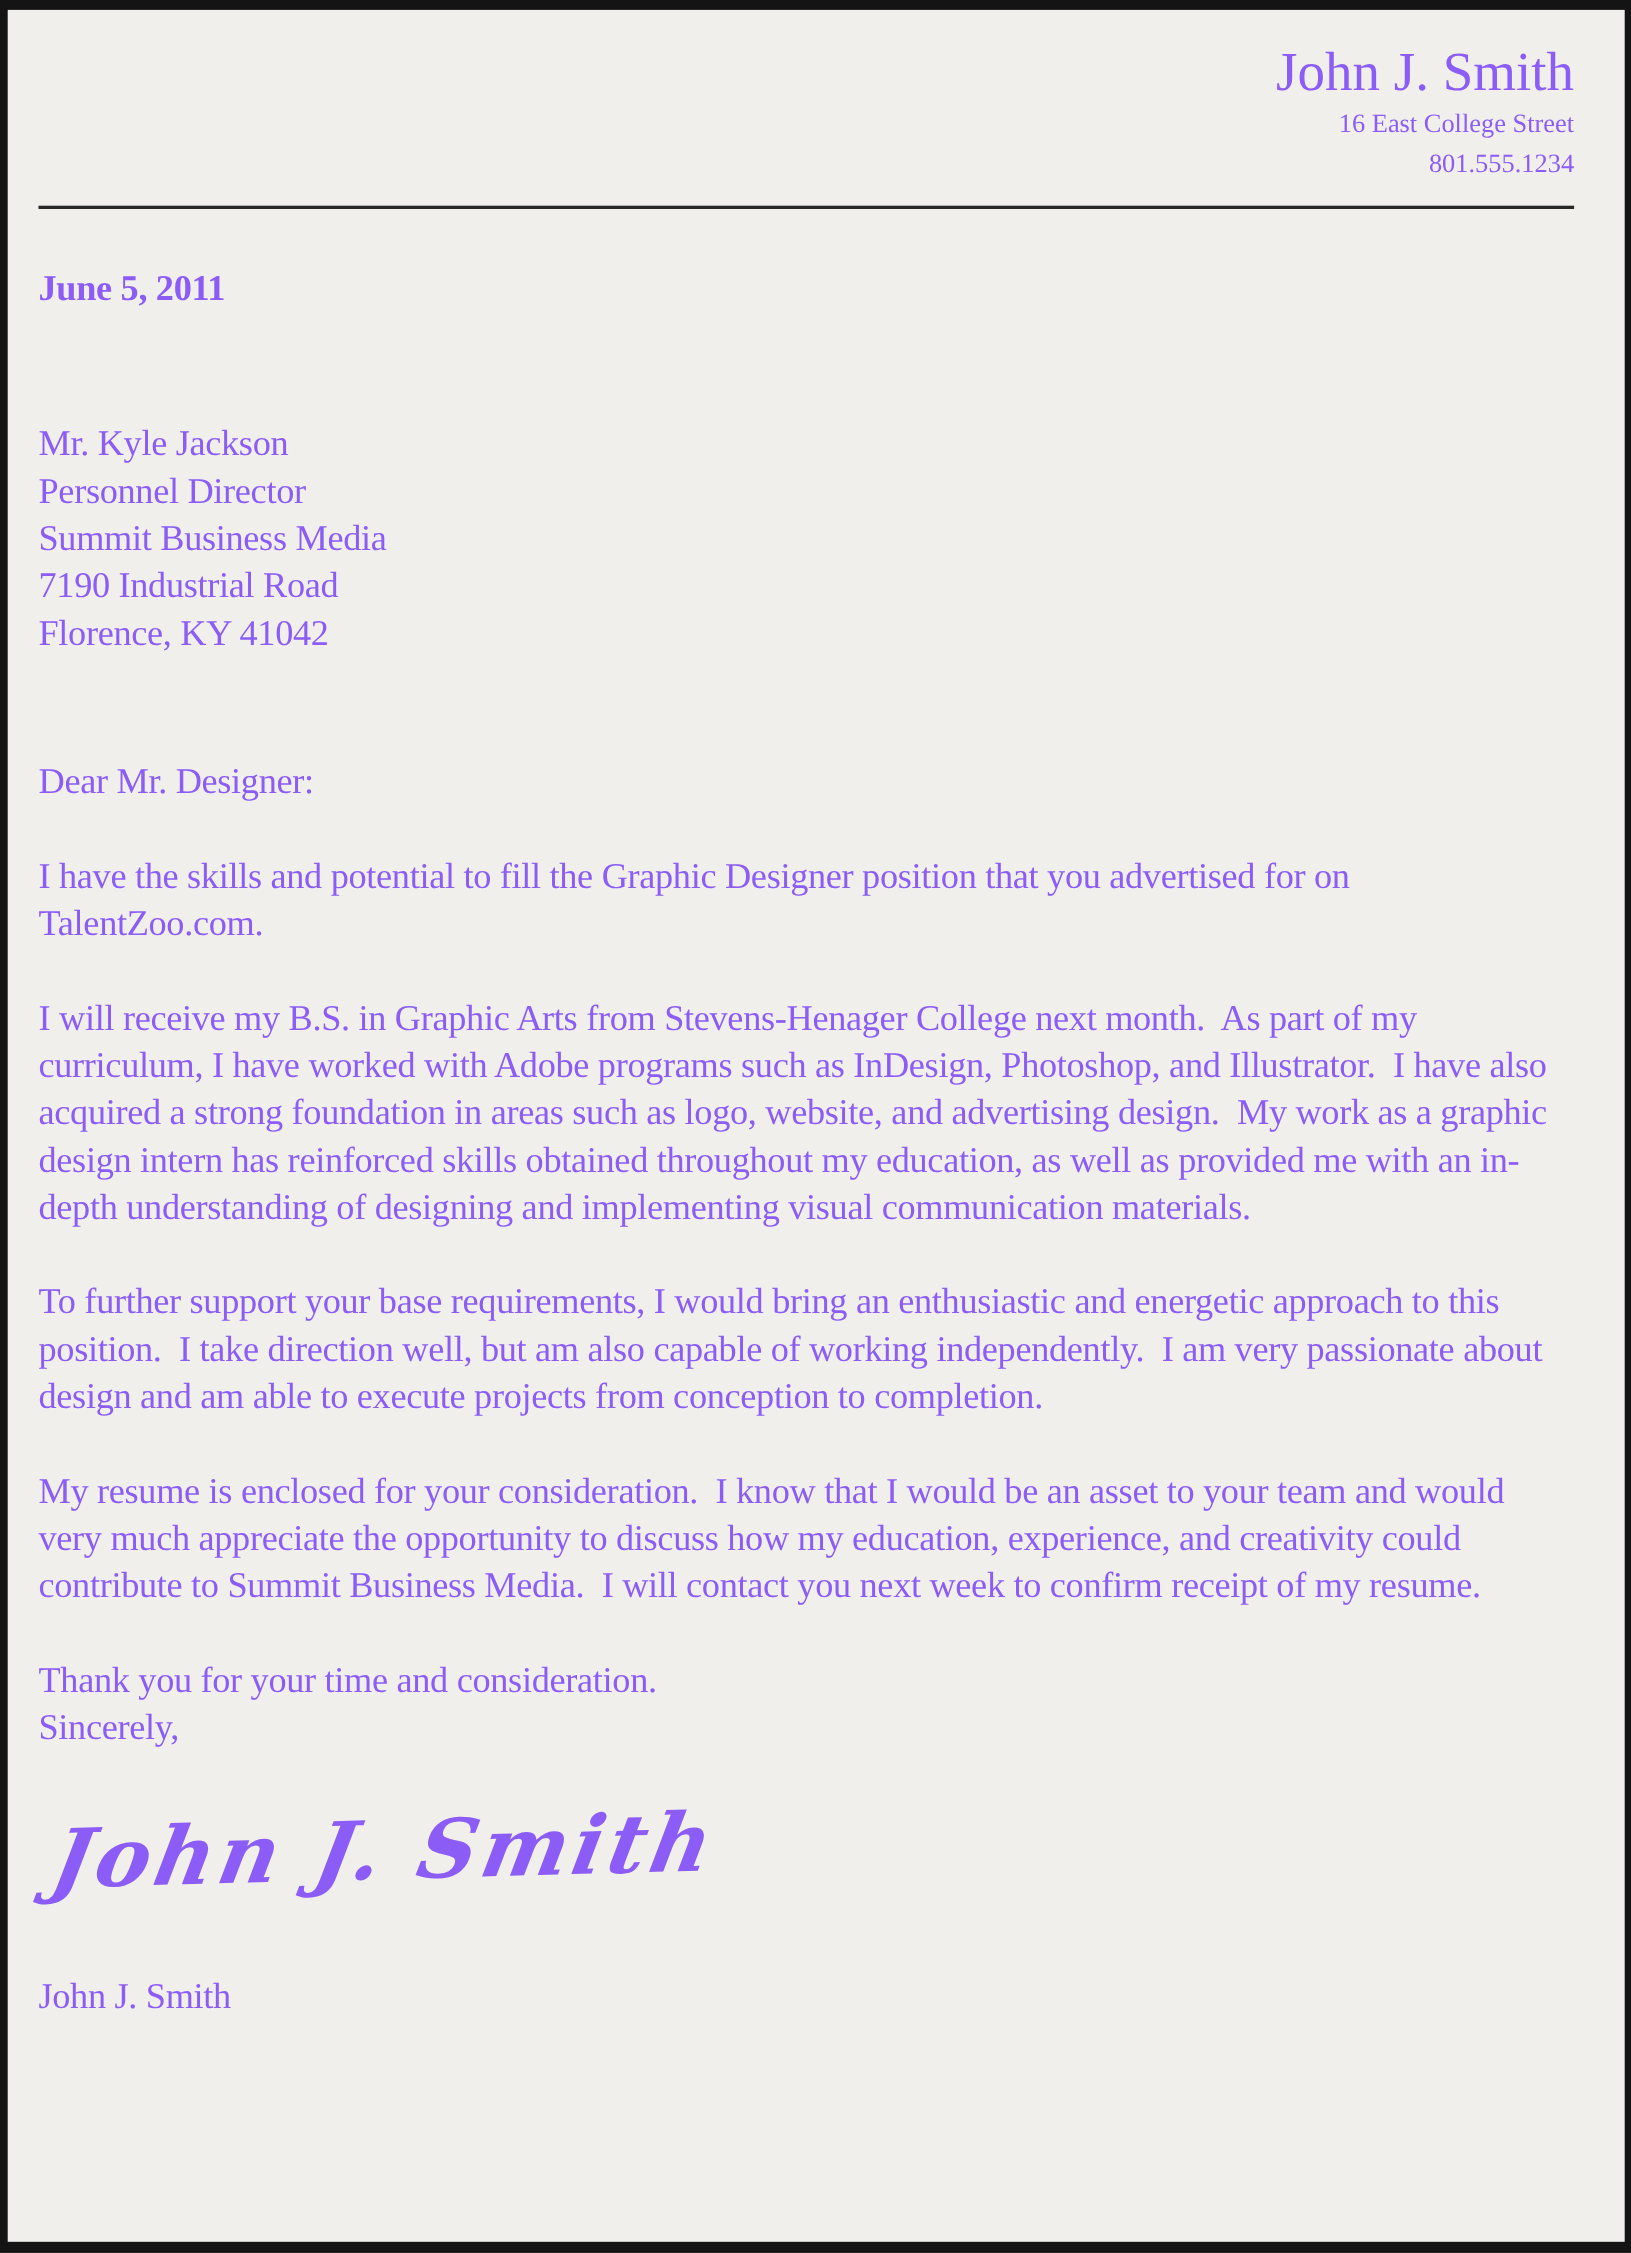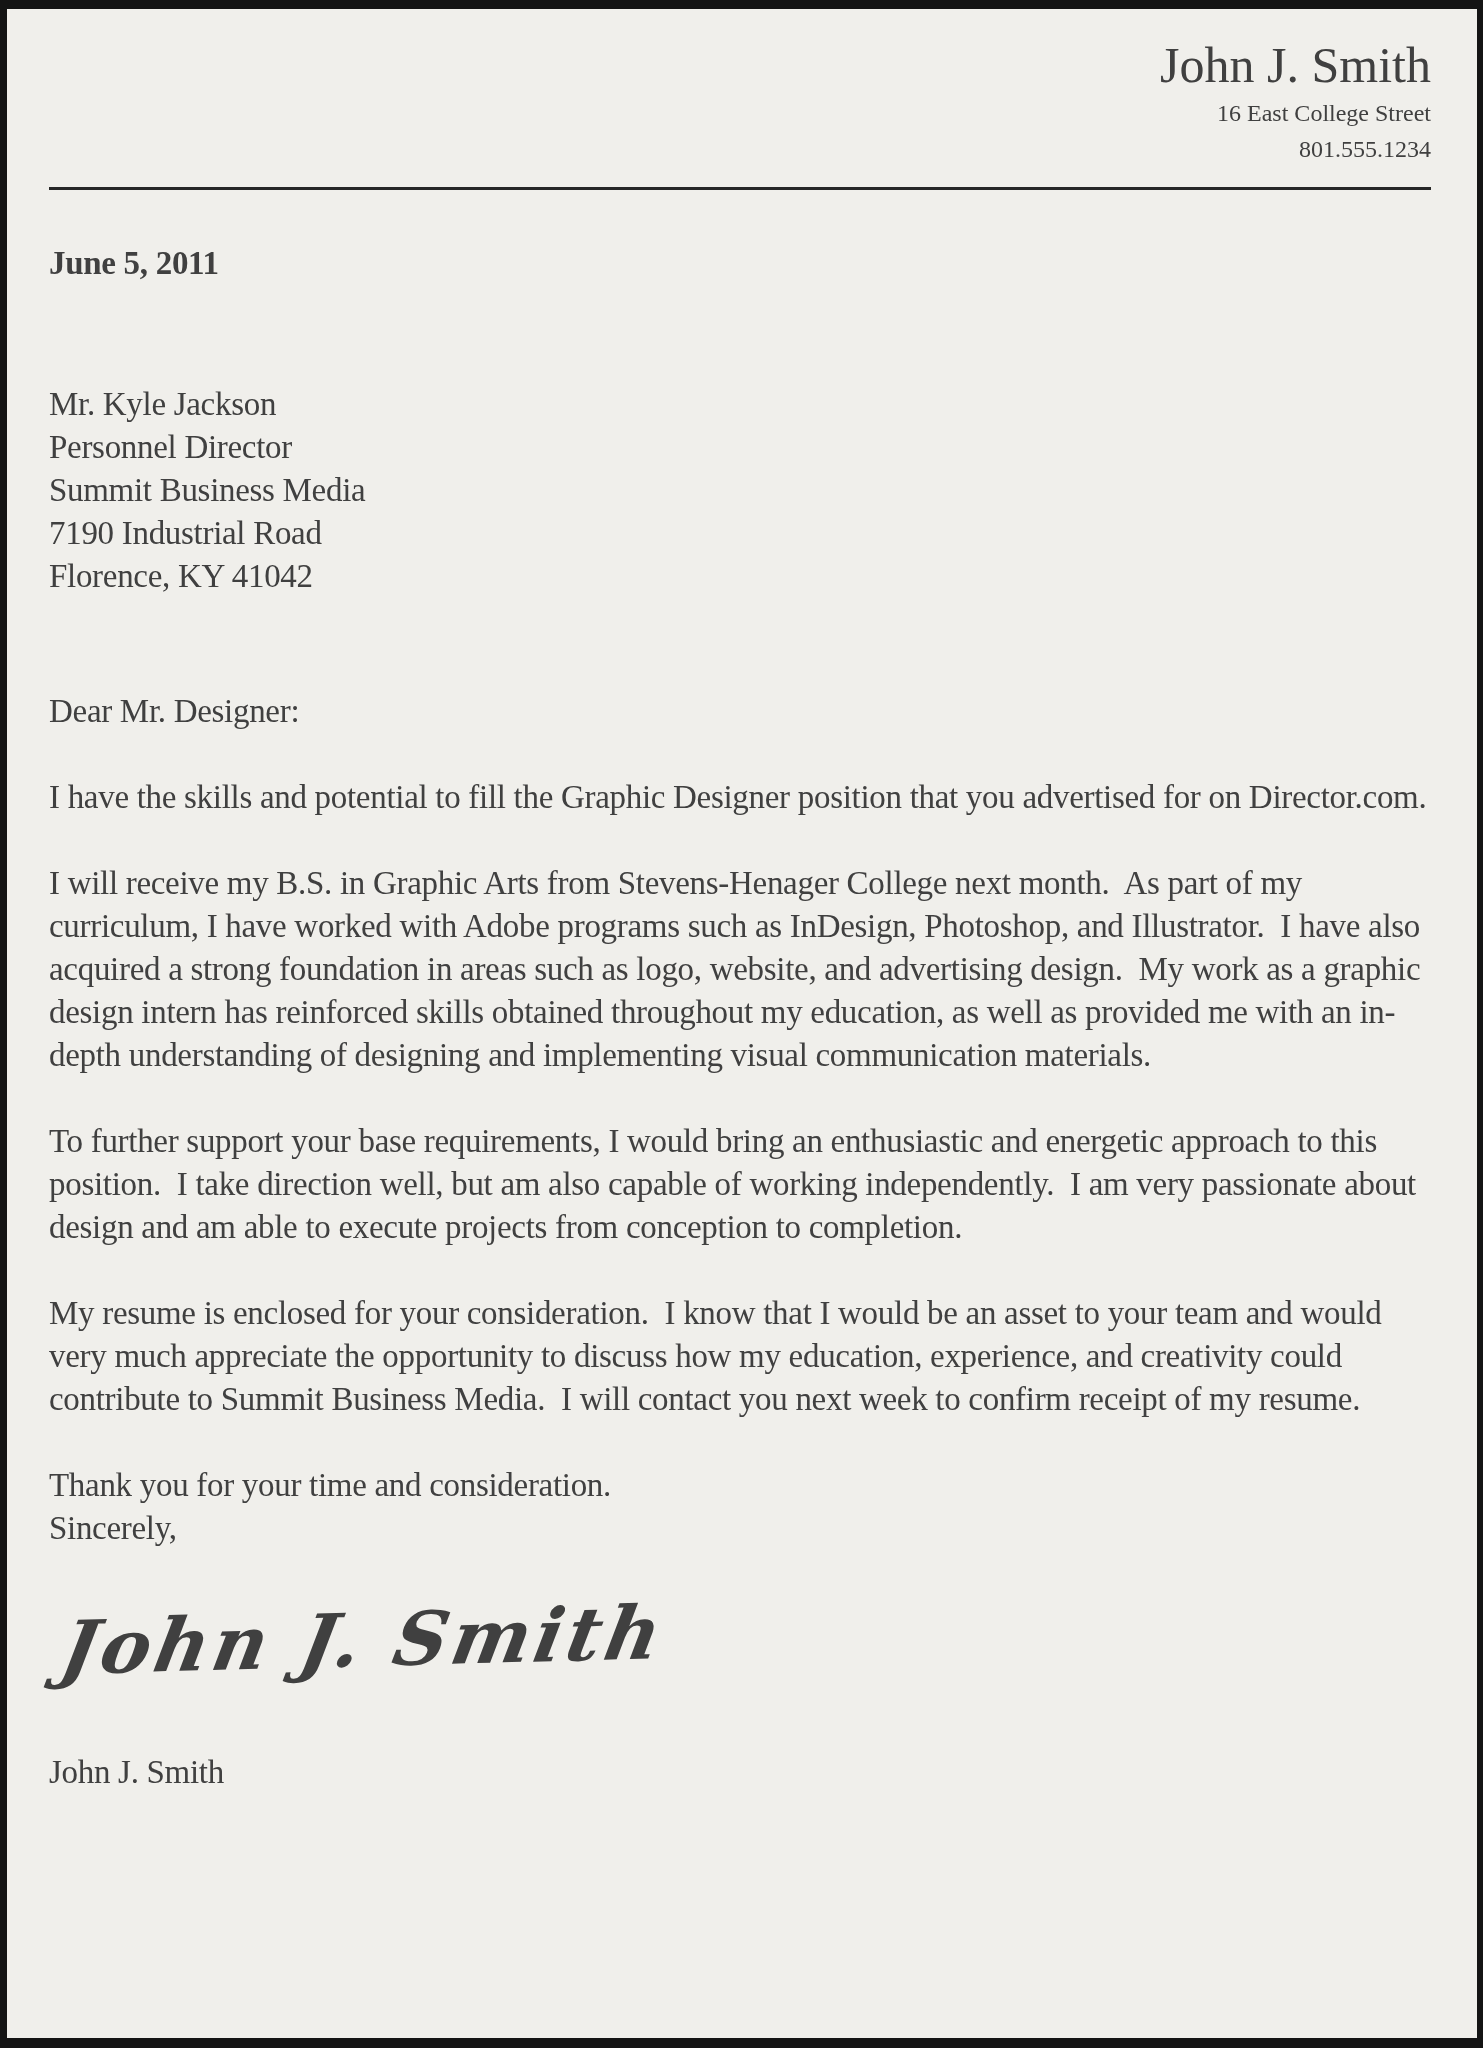--- a/index.html
+++ b/index.html
@@ -12,23 +12,23 @@
     height: 2048px;
     box-sizing: border-box;
     background: #141414;
     padding: 9px 6px 10px 7px;
   }
   .paper {
     width: 100%;
     height: 100%;
     box-sizing: border-box;
     background: #f0efeb;
-    color: #404040;
+    color: #8b5cf6;
     font-family: "Liberation Serif", serif;
-    padding: 28px 46px 0 42px;
+    padding: 28px 46px 0 28px;
     overflow: hidden;
   }
   
   .sender-header {
     text-align: right;
   }
   .sender-name {
     font-size: 50px;
     line-height: 1.15;
     font-weight: normal;
@@ -105,21 +105,21 @@
       <div class="recipient-block">
         <div>Mr. Kyle Jackson</div>
         <div>Personnel Director</div>
         <div>Summit Business Media</div>
         <div>7190 Industrial Road</div>
         <div>Florence, KY 41042</div>
       </div>
 
       <div class="salutation">Dear Mr. Designer:</div>
 
-      <p class="para">I have the skills and potential to fill the Graphic Designer position that you advertised for on Director.com.</p>
+      <p class="para">I have the skills and potential to fill the Graphic Designer position that you advertised for on TalentZoo.com.</p>
       <p class="para">I will receive my B.S. in Graphic Arts from Stevens-Henager College next month.  As part of my curriculum, I have worked with Adobe programs such as InDesign, Photoshop, and Illustrator.  I have also acquired a strong foundation in areas such as logo, website, and advertising design.  My work as a graphic design intern has reinforced skills obtained throughout my education, as well as provided me with an in-depth understanding of designing and implementing visual communication materials.</p>
       <p class="para">To further support your base requirements, I would bring an enthusiastic and energetic approach to this position.  I take direction well, but am also capable of working independently.  I am very passionate about design and am able to execute projects from conception to completion.</p>
       <p class="para">My resume is enclosed for your consideration.  I know that I would be an asset to your team and would very much appreciate the opportunity to discuss how my education, experience, and creativity could contribute to Summit Business Media.  I will contact you next week to confirm receipt of my resume.</p>
       <p class="para">Thank you for your time and consideration.</p>
 
       <div class="closing">Sincerely,</div>
 
       <div>
         <div class="signature-script">John J. Smith</div>
       </div>

